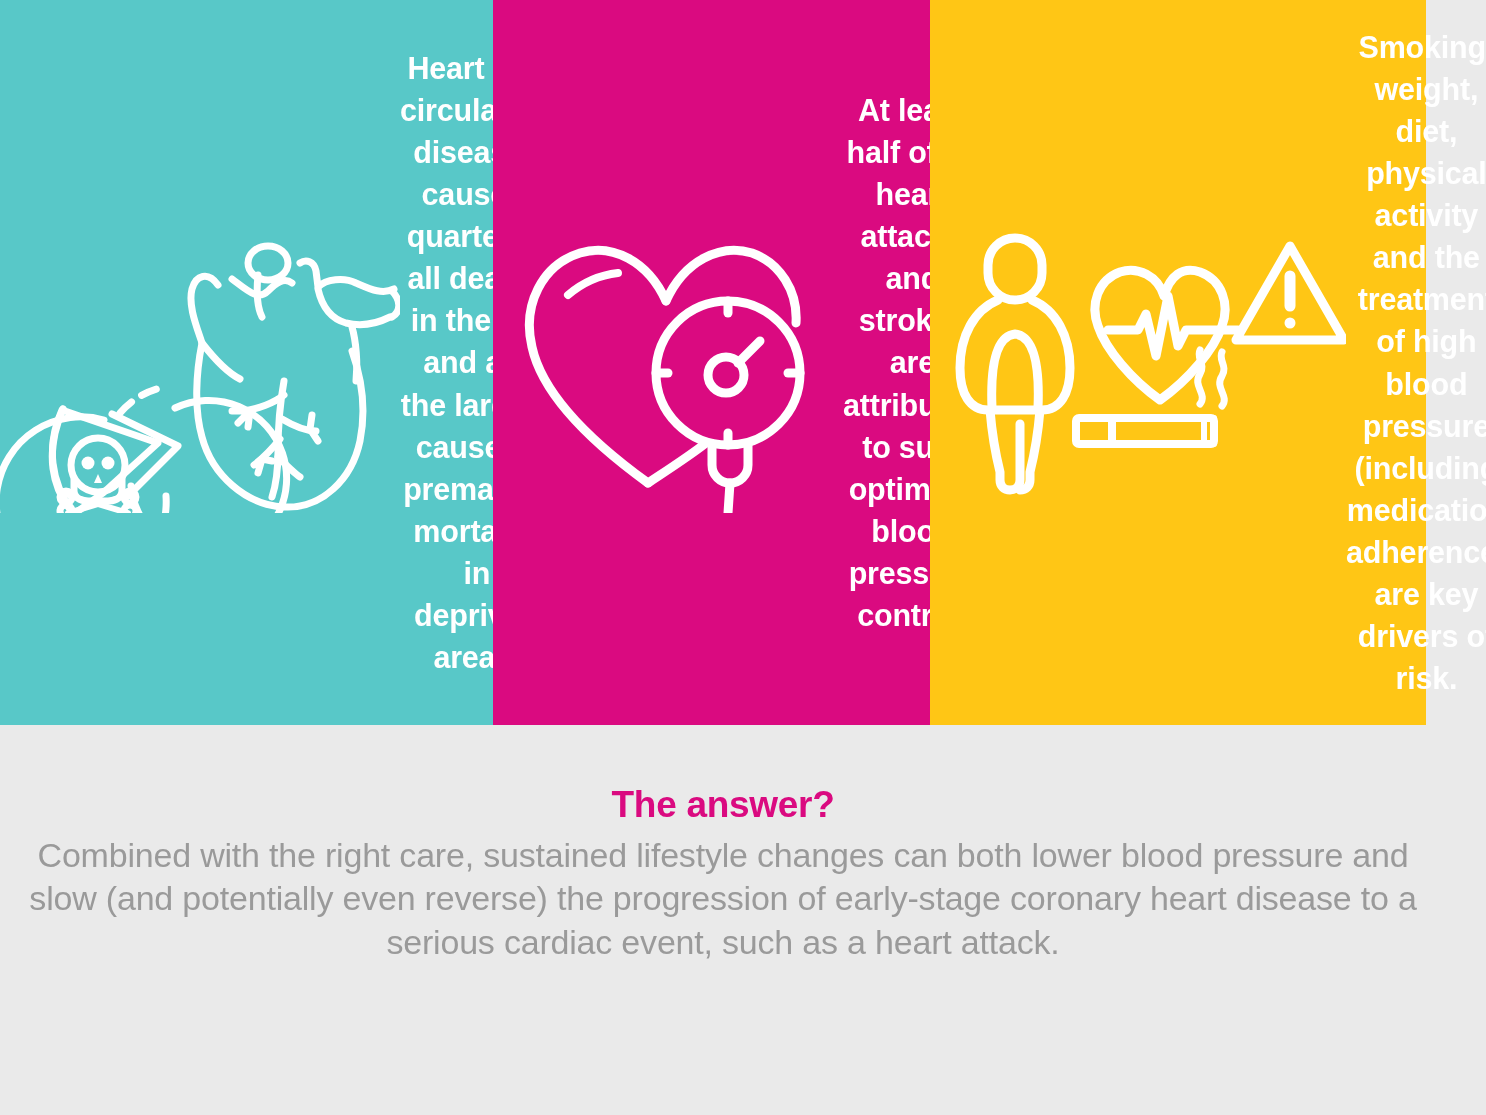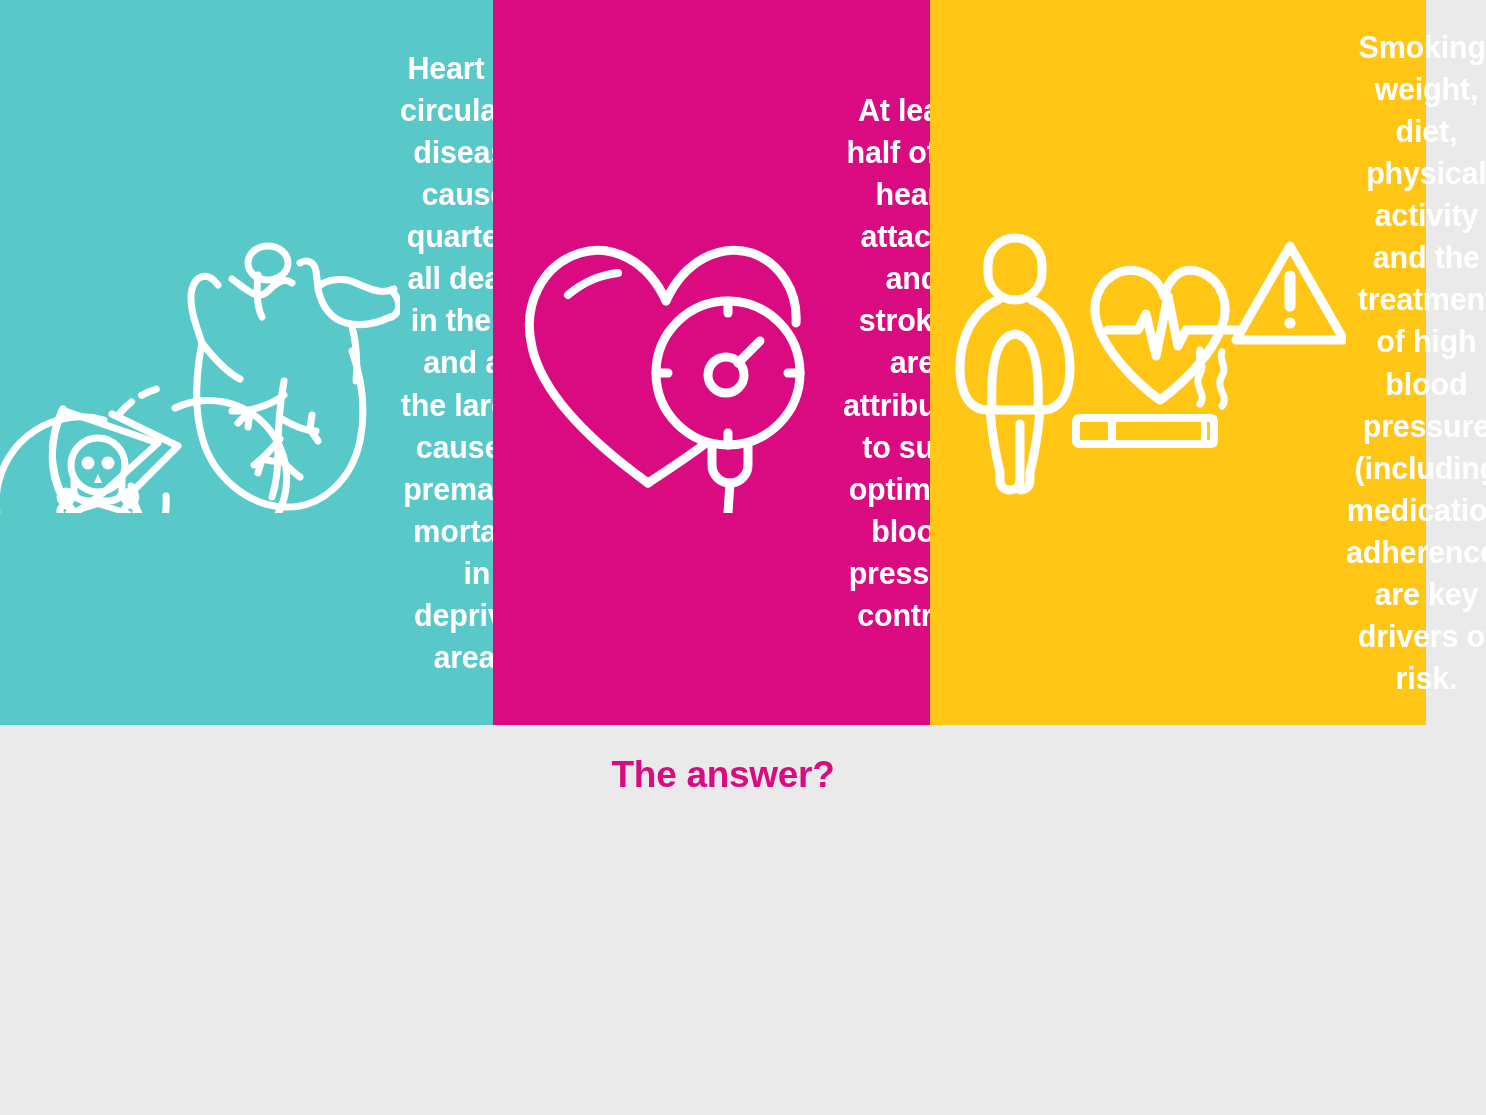--- a/index.html
+++ b/index.html
@@ -62,21 +62,21 @@
   .panel-pink .panel-text { width: 430px; }
   .panel-yellow .panel-text { width: 430px; }
 
   .answer {
     flex: 1 1 auto;
     width: 1446px;
     background: #eaeaea;
     display: flex;
     flex-direction: column;
     align-items: center;
-    padding-top: 30px;
+    padding-top: 60px;
     box-sizing: border-box;
   }
   .answer-title {
     color: #da0a80;
     font-weight: bold;
     font-size: 37px;
     line-height: 1.1;
     margin: 0 0 8px 0;
     letter-spacing: -0.3px;
     text-align: center;
@@ -235,15 +235,16 @@
           </g>
         </svg>
       </div>
       <p class="panel-text">Smoking, weight, diet, physical activity and the treatment of high blood pressure (including medication adherence) are key drivers of risk.</p>
     </div>
 
   </div>
 
   <div class="answer">
     <h2 class="answer-title">The answer?</h2>
+    <p class="answer-body">Combined with the right care, sustained lifestyle changes can both lower blood pressure and slow (and potentially even reverse) the progression of early-stage coronary heart disease to a serious cardiac event, such as a heart attack.</p>
   </div>
 
 </div>
 
 </body></html>

